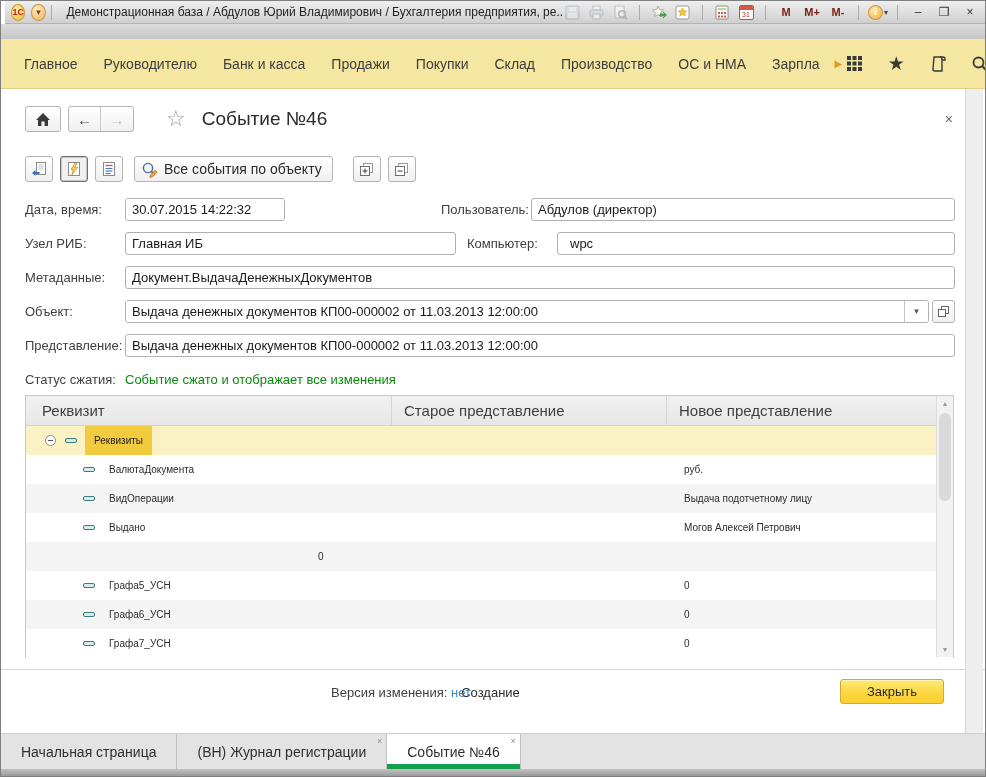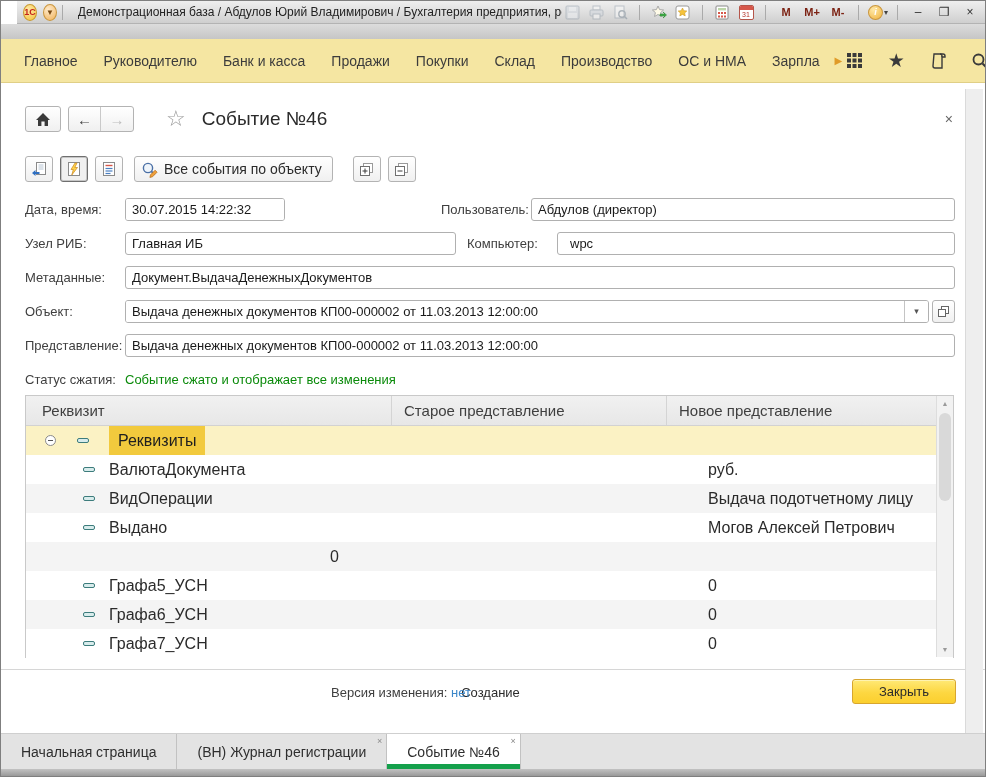--- a/index.html
+++ b/index.html
@@ -1,21 +1,21 @@
 <!DOCTYPE html>
 <html><head>
 <meta charset="utf-8">
 <style>
   * { box-sizing: border-box; margin: 0; padding: 0; }
   html,body { width:986px; height:777px; }
   body { font-family:"Liberation Sans", sans-serif; background:#fff; overflow:hidden; }
   .window { position:relative; width:986px; height:777px; border:1px solid #7f7f7f; background:#fff; overflow:hidden; }
 
   
-  .titlebar { position:absolute; left:16px; top:0; right:0; height:23px;
+  .titlebar { position:absolute; left:4px; top:0; right:0; height:23px;
     background:linear-gradient(#efefef,#cfcfcf); border-bottom:1px solid #b3b3b3;
     display:flex; align-items:center; padding:4px 4px; }
   .logo-1c { width:17px; height:17px; border-radius:50%; margin-left:2px;
     background:radial-gradient(circle at 35% 30%, #ffe9a8, #f3c23c); border:1px solid #c99a2e;
     color:#c3241c; font-size:9px; font-weight:bold; display:flex; align-items:center; justify-content:center; }
   .sysmenu { width:17px; height:17px; border-radius:50%; margin-left:6px;
     background:radial-gradient(circle at 35% 30%, #ffe9c8, #f0b35c); border:1px solid #c9963e;
     color:#7a4a12; font-size:8px; display:flex; align-items:center; justify-content:center; }
   .tb-sep { width:1px; height:15px; background:#aaa; margin:0 5px; }
   .win-title { font-size:12px; color:#222; margin-left:10px; white-space:nowrap; overflow:hidden; }
@@ -29,21 +29,21 @@
     display:flex; align-items:center; justify-content:center; }
   .caret-sm { font-size:8px; color:#444; margin-left:1px; }
   .winctl { font-size:12px; color:#333; width:22px; text-align:center; }
   .calendar-mini { width:15px; height:15px; border:1px solid #b5554a; background:#fff; border-radius:2px;
     display:flex; flex-direction:column; overflow:hidden; }
   .calendar-mini .cm-top { height:4px; background:#d6574a; }
   .calendar-mini .cm-num { flex:1; font-size:7px; color:#b5382e; display:flex; align-items:center; justify-content:center; }
 
   
   .gray-strip { position:absolute; left:0; top:23px; right:0; height:15px; background:linear-gradient(#dcdcdc,#c6c6c6); }
-  .menubar { position:absolute; left:0; top:38px; right:0; height:44px;
+  .menubar { position:absolute; left:0; top:38px; right:0; height:50px;
     background:#f5e6a2; border-bottom:1px solid #e0cf86; display:flex; align-items:center; padding:0 10px; }
   .menu-item { font-size:14px; color:#3c3c3c; padding:14px 13px; white-space:nowrap; cursor:pointer; }
   .menu-overflow { color:#e09b28; font-size:10px; padding:0 2px; }
   .menu-icons { margin-left:auto; display:flex; align-items:center; gap:22px; padding-right:14px; }
   .menu-ico { width:20px; height:20px; display:flex; align-items:center; justify-content:center; color:#3a3a3a; }
   .star-glyph { font-size:19px; color:#3a3a3a; line-height:1; }
 
   
   .content { position:absolute; left:0; top:88px; width:964px; height:644px; background:#fff; }
   .right-track { position:absolute; right:2px; top:88px; width:18px; height:644px; background:#eeeeee; border-left:1px solid #dadada; }
@@ -85,21 +85,21 @@
   .status-green { font-size:13px; color:#0a8a0a; }
 
   
   .ctable { position:absolute; left:24px; top:306px; width:929px; height:263px; border:1px solid #c9c9c9; background:#fff; }
   .thead { display:flex; height:30px; background:linear-gradient(#f1f1f1,#e7e7e7); border-bottom:1px solid #d2d2d2; }
   .th { font-size:15px; color:#3f3f3f; display:flex; align-items:center; border-right:1px solid #d4d4d4; }
   .th1 { width:366px; padding-left:16px; }
   .th2 { width:275px; padding-left:12px; }
   .th3 { width:254px; padding-left:12px; border-right:none; }
   .tbody { position:relative; }
-  .trow { display:flex; height:29px; align-items:center; font-size:16px; color:#2b2b2b;gap:12px; }
+  .trow { display:flex; height:29px; align-items:center; font-size:10px; color:#2b2b2b; }
   .bg-a { background:#ffffff; } .bg-b { background:#f4f4f4; }
   .bg-group { background:#fbf2c4; }
   .c1 { width:366px; display:flex; align-items:center; height:100%; }
   .c2 { width:275px; padding-left:12px; }
   .c3 { width:254px; padding-left:17px; }
   .expander { width:11px; height:11px; border:1px solid #8a8a8a; border-radius:50%; margin-left:19px;
     position:relative; cursor:pointer; background:#fff; flex:none; }
   .expander i { position:absolute; left:2px; right:2px; top:4px; height:1px; background:#555; }
   .dash { width:12px; height:5px; border-radius:2px; background:#d8ecec; border:1px solid #3d7c7c; display:inline-block; flex:none; }
   .dash.lvl1 { margin-left:9px; }
@@ -110,21 +110,21 @@
   .vs-arrow { height:15px; display:flex; align-items:center; justify-content:center; font-size:7px; color:#9a9a9a; }
   .vs-thumb { position:absolute; left:2px; right:2px; top:17px; height:88px; background:#d9d9d9; border-radius:6px; }
   .vs-down { position:absolute; bottom:0; left:0; right:0; }
 
   
   .footer-sep { position:absolute; left:0; right:-20px; top:580px; height:1px; background:#d6d6d6; }
   .footer { position:absolute; left:24px; right:9px; top:590px; height:26px; display:flex; align-items:center;justify-content:center; }
   .f-event { font-size:13px; color:#2b2b2b; }
   .f-version { position:absolute; left:306px; font-size:13px; color:#3f3f3f; }
   .f-link { color:#3d87c9; cursor:pointer; }
-  .close-btn { position:absolute; right:0; top:0; width:104px; height:25px;
+  .close-btn { position:absolute; right:12px; top:0; width:104px; height:25px;
     background:linear-gradient(#ffe976,#fdd741 55%,#fbcf2e); border:1px solid #d8a62e; border-radius:3px;
     font-size:13px; color:#2b2b2b; font-family:"Liberation Sans",sans-serif; cursor:pointer;
     box-shadow:inset 0 1px 0 #fff3b0; }
 
   
   .tabbar { position:absolute; left:0; right:0; top:732px; height:36px; background:#e3e3e3; border-top:1px solid #cfcfcf; display:flex; }
   .tab { position:relative; height:100%; display:flex; align-items:center; padding:0 20px;
     font-size:14px; color:#2f2f2f; border-right:1px solid #c2c2c2; cursor:pointer; white-space:nowrap; }
   .tab.active { background:#fff; }
   .tab.active .tab-underline { position:absolute; left:0; right:0; bottom:0; height:5px; background:#14a04b; }

